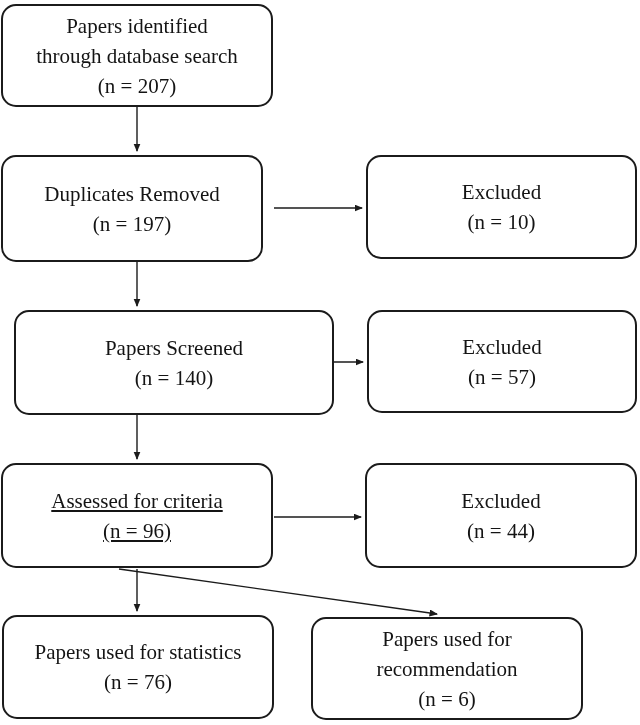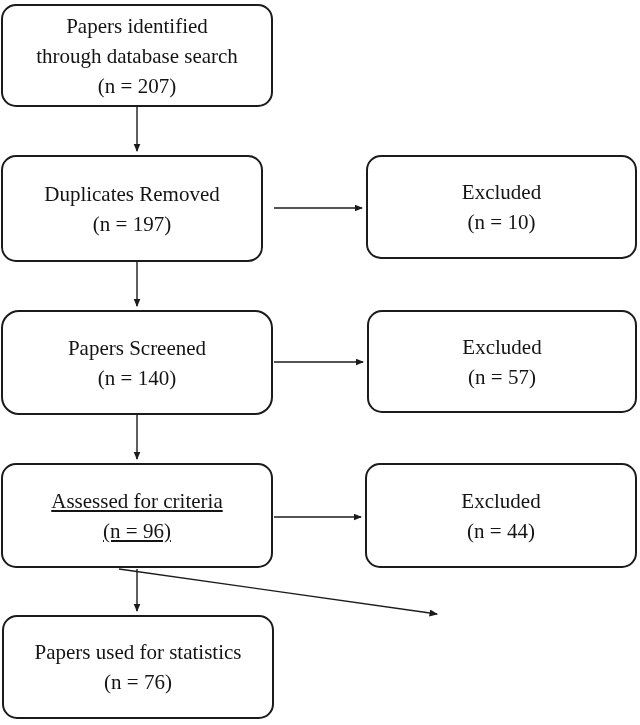--- a/index.html
+++ b/index.html
@@ -28,21 +28,21 @@
     text-align: center;
     font-size: 21px;
     line-height: 30px;
     color: #141414;
     white-space: pre-line;
     padding: 0 12px;
   }
   
   #b-identified      { left: 1px;   top: 4px;   width: 272px; height: 103px; }
   #b-duplicates      { left: 1px;   top: 155px; width: 262px; height: 107px; }
-  #b-screened        { left: 1px;   top: 310px; width: 272px; height: 105px; border-radius: 18px; }
+  #b-screened        { left: 14px;   top: 310px; width: 320px; height: 105px; }
   #b-assessed        { left: 1px;   top: 463px; width: 272px; height: 105px; text-decoration: underline; }
   #b-statistics      { left: 2px;   top: 615px; width: 272px; height: 104px; text-align: center; }
   
   #b-excluded10      { left: 366px; top: 155px; width: 271px; height: 104px; }
   #b-excluded57      { left: 367px; top: 310px; width: 270px; height: 103px; }
   #b-excluded44      { left: 365px; top: 463px; width: 272px; height: 105px; }
   #b-recommendation  { left: 311px; top: 617px; width: 272px; height: 103px; }
 </style>
 </head>
 <body>
@@ -83,14 +83,17 @@
 
   <div class="box" id="b-assessed">Assessed for criteria
 (n = 96)</div>
 
   <div class="box" id="b-excluded44">Excluded
 (n = 44)</div>
 
   <div class="box" id="b-statistics">Papers used for statistics
 (n = 76)</div>
 
+  <div class="box" id="b-recommendation">Papers used for
+recommendation
+(n = 6)</div>
 
 </div>
 
 </body></html>

